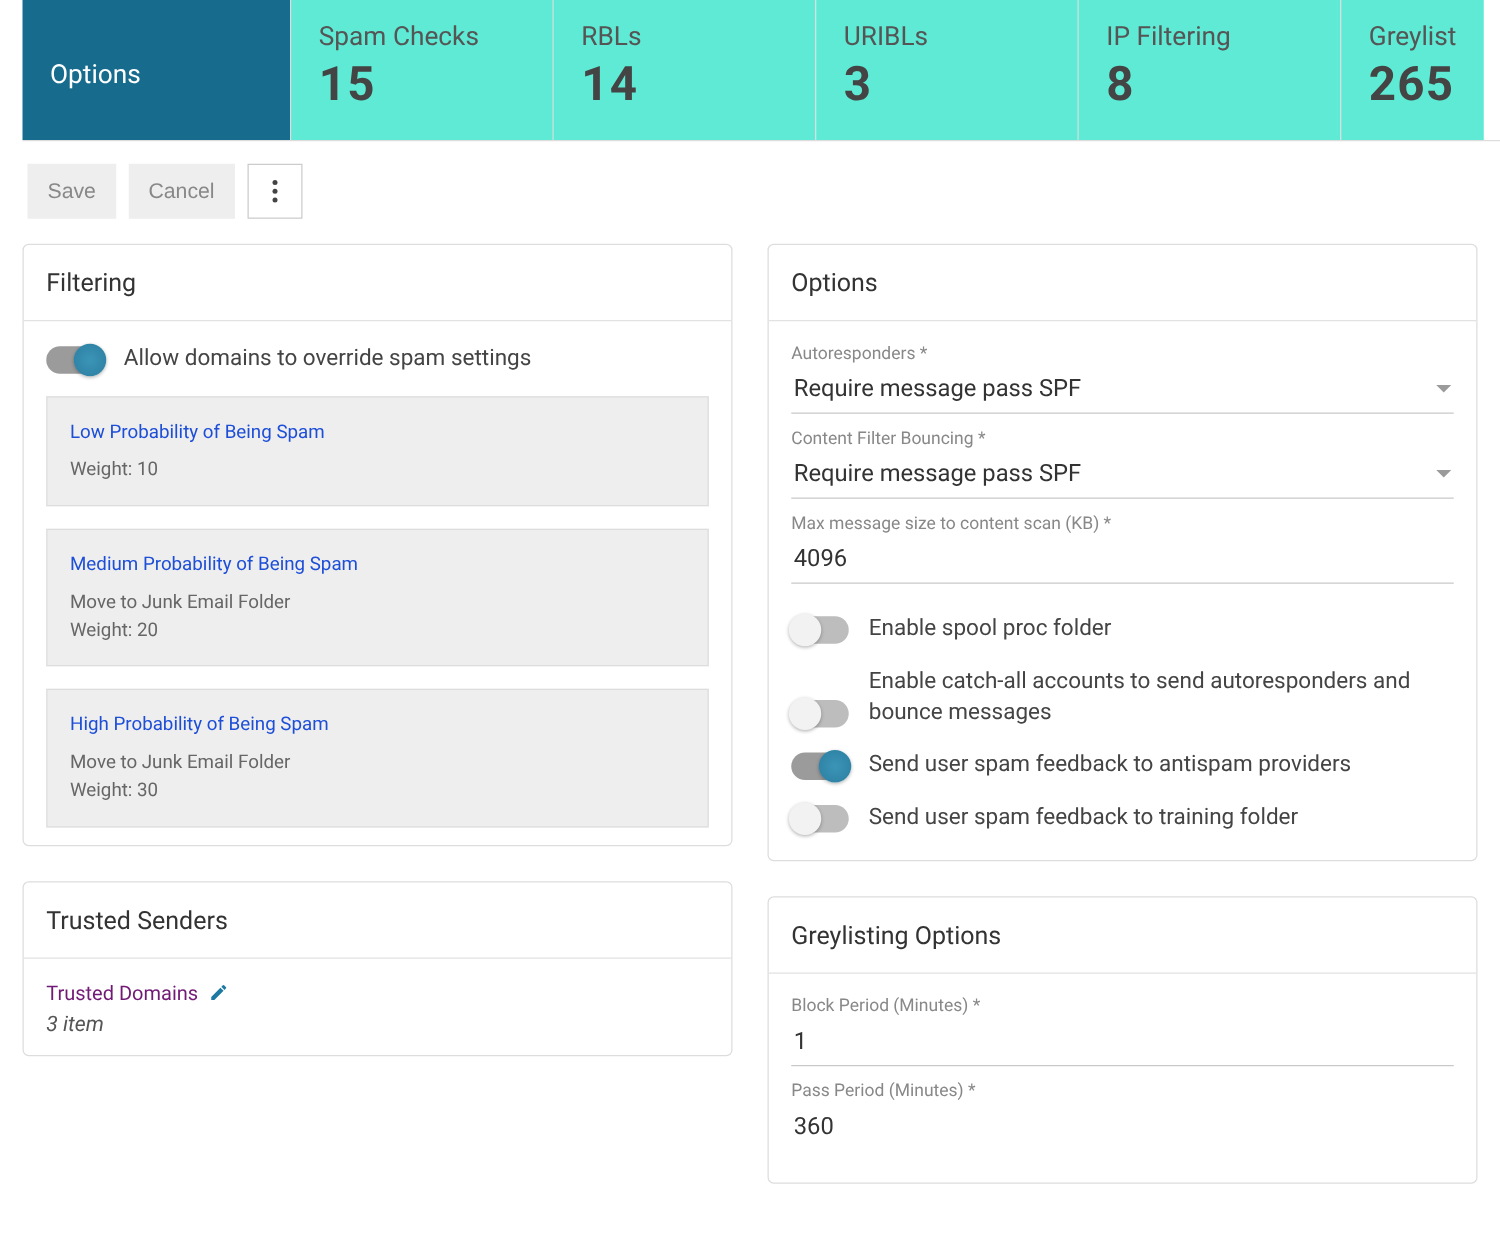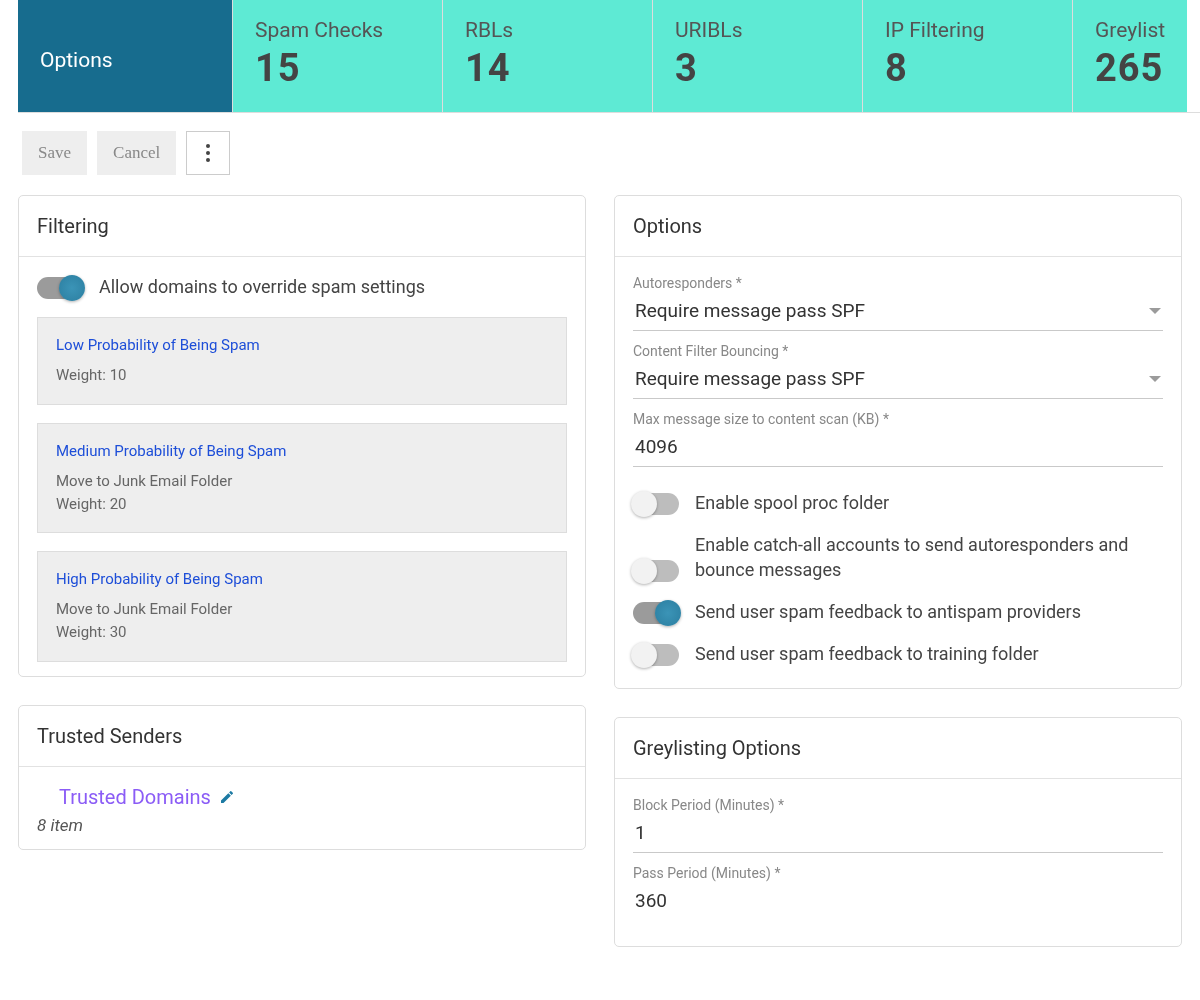--- a/index.html
+++ b/index.html
@@ -64,21 +64,21 @@
     padding: 18px 0 0 22px;
     align-items: stretch;
   }
   .btn {
     background: #eee;
     border: none;
     color: #888;
     font-size: 17px;
     padding: 12px 16px;
     cursor: not-allowed;
-    font-family: Liberation Serif, serif;
+    font-family: Liberation Sans, sans-serif;
   }
   .iconbtn {
     background: #fff;
     border: 1px solid #ccc;
     width: 44px;
     display: flex;
     align-items: center;
     justify-content: center;
     cursor: pointer;
   }
@@ -198,21 +198,21 @@
     color: #333;
     font-family: inherit;
     width: 100%;
     outline: none;
     padding: 0;
   }
 
   
   .subhead {
     display: flex; align-items: center; gap: 8px;
-    font-size: 20px; color: #8b5cf6; margin-left: 22px;
+    font-size: 16px; color: #701a75;
   }
   .pencil {
     width: 16px; height: 16px;
     transform: rotate(0deg);
   }
   .pencil svg { display:block; }
   .italic { font-style: italic; color: #555; font-size: 17px; margin-top: 6px; }
 
   .sep { height: 12px; }
 </style>
@@ -296,21 +296,21 @@
         <div class="panel-header">Trusted Senders</div>
         <div class="panel-body">
           <div class="subhead">
             <span>Trusted Domains</span>
             <span class="pencil">
               <svg viewBox="0 0 24 24" width="16" height="16">
                   <path fill="#1c7aa3" d="M3 17.25V21h3.75l11-11.04-3.75-3.75L3 17.25zM20.71 7.04a1 1 0 0 0 0-1.41l-2.34-2.34a1 1 0 0 0-1.41 0l-1.83 1.83 3.75 3.75 1.83-1.83z"></path>
                 </svg>
             </span>
           </div>
-          <div class="italic">8 item</div>
+          <div class="italic">3 item</div>
         </div>
       </div>
 
     </div>
 
     <div class="col">
 
       <div class="panel">
         <div class="panel-header">Options</div>
         <div class="panel-body">

